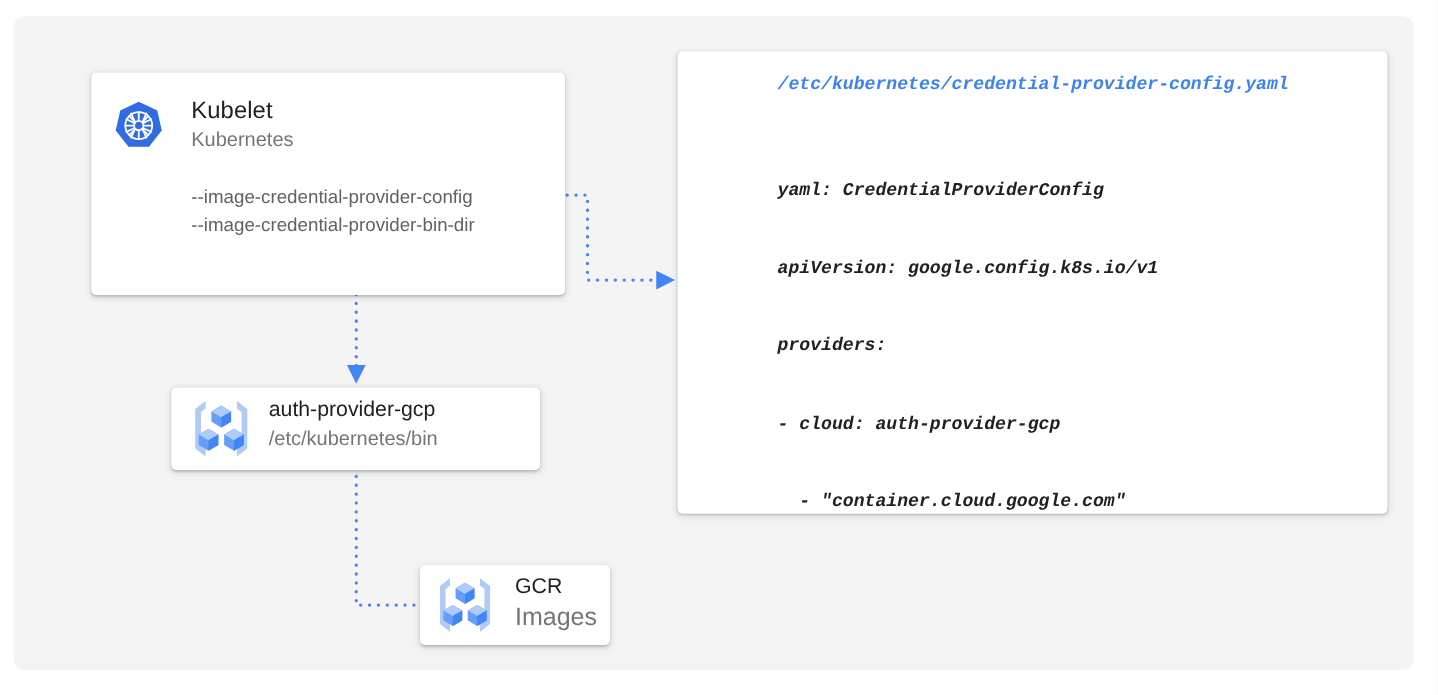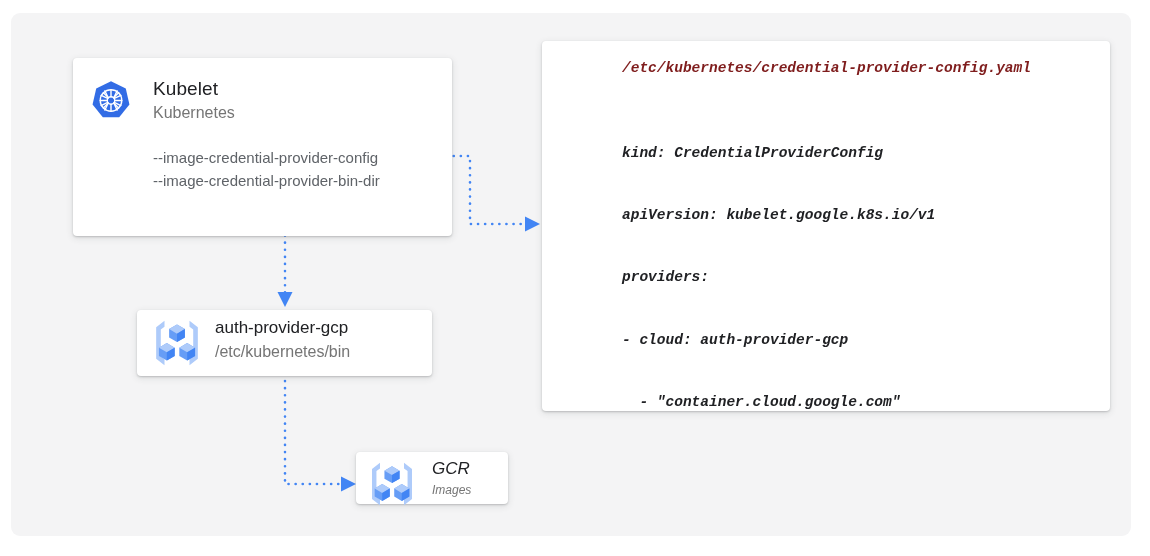--- a/index.html
+++ b/index.html
@@ -102,64 +102,63 @@
   .card-apg .row-sub {
     position: absolute;
     left: 78px;
     top: 33px;
     font-size: 16px;
     color: #757575;
   }
 
   
   .card-gcr {
-    left: 356px;
+    left: 336px;
     top: 452px;
     width: 152px;
-    height: 52px;
-    font-style: italic;
+    height: 64px;
   }
   .card-gcr .gcp-icon {
     position: absolute;
     left: 8px;
     top: 8px;
     width: 56px;
     height: 48px;
   }
   .card-gcr .row-title {
     position: absolute;
     left: 76px;
     top: 7px;
     font-size: 17px;
     color: #202124;
   }
   .card-gcr .row-sub {
     position: absolute;
     left: 76px;
     top: 31px;
-    font-size: 12px;
+    font-size: 20px;
     color: #757575;
   }
 
   
   .card-yaml {
     left: 542px;
     top: 41px;
     width: 568px;
     height: 370px;
   }
   .yaml-path {
     position: absolute;
     left: 80px;
     top: 19px;
     font-family: "Liberation Mono", "DejaVu Sans Mono", monospace;
     font-style: italic;
     font-weight: bold;
     font-size: 14.5px;
-    color: #7f1d1d;
+    color: #3b82f6;
     white-space: pre;
   }
   .yaml-body {
     position: absolute;
     left: 80px;
     top: 60px;
     font-family: "Liberation Mono", "DejaVu Sans Mono", monospace;
     font-style: italic;
     font-weight: bold;
     font-size: 14.5px;
@@ -280,22 +279,22 @@
         <polygon points="41,37 49.5,32 49.5,41 41,46" fill="#4285f4"></polygon>
       </g>
     </svg>
     <div class="row-title">GCR</div>
     <div class="row-sub">Images</div>
   </div>
 
   <div class="card card-yaml">
     <div class="yaml-path">/etc/kubernetes/credential-provider-config.yaml</div>
     <div class="yaml-body">
-      <span class="yaml-line">kind: CredentialProviderConfig</span>
-      <span class="yaml-line">apiVersion: kubelet.google.k8s.io/v1</span>
+      <span class="yaml-line">yaml: CredentialProviderConfig</span>
+      <span class="yaml-line">apiVersion: google.config.k8s.io/v1</span>
       <span class="yaml-line">providers:</span>
       <span class="yaml-line">- cloud: auth-provider-gcp</span>
       <span class="yaml-line">  - "container.cloud.google.com"</span>
       
       
       
       
       
       
       

